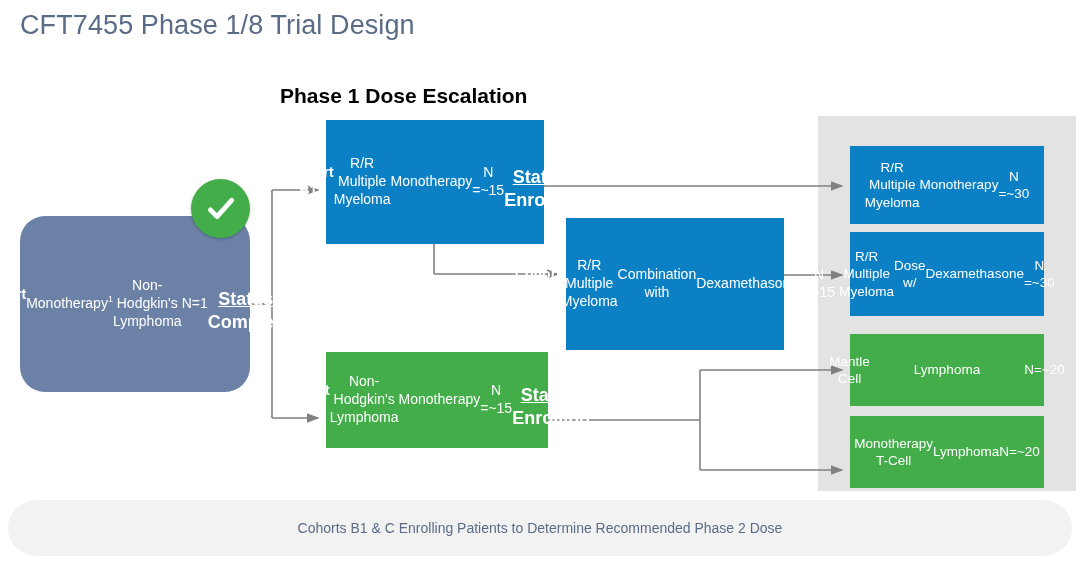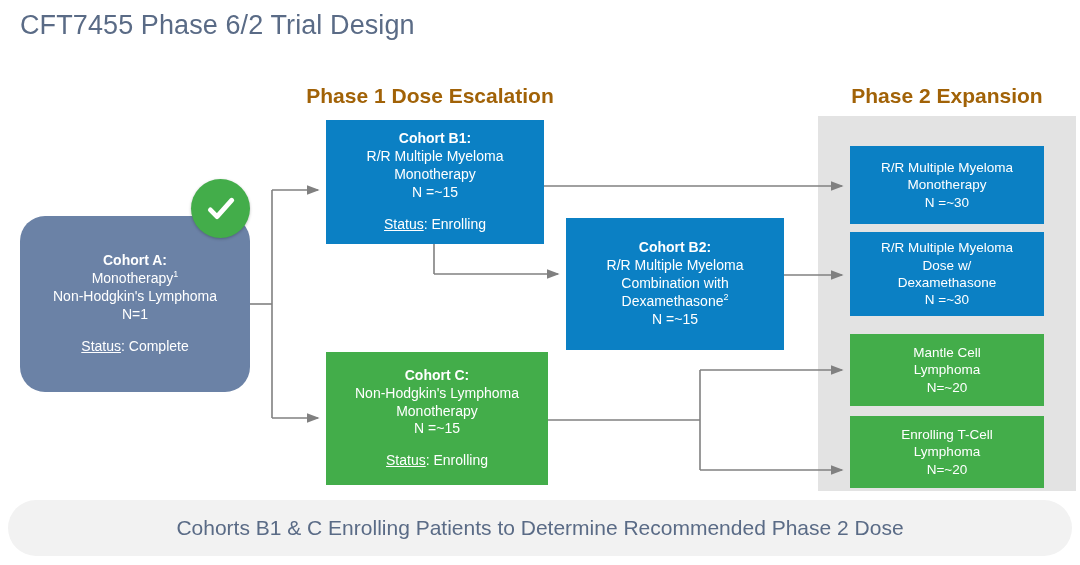--- a/index.html
+++ b/index.html
@@ -12,58 +12,58 @@
   #canvas { position: relative; width: 1080px; height: 565px; }
 
   
   .slide-title {
     position: absolute; left: 20px; top: 10px;
     font-size: 27px; font-weight: 400; color: #5a6b86;
     letter-spacing: 0.1px; white-space: nowrap;
   }
   .phase-header {
     position: absolute; font-size: 21px; font-weight: bold;
-    color: #a16207; white-space: nowrap; text-align: center;
+    color: #000000; white-space: nowrap; 
   }
   #phase1-header { left: 280px; top: 84px; width: 300px; }
   #phase2-header { left: 818px; top: 84px; width: 258px; }
 
   
   #phase2-panel {
     position: absolute; left: 818px; top: 116px;
     width: 258px; height: 375px; background: #e3e3e3;
   }
 
   
   .box {
     position: absolute;
-    display: flex; flex-direction: column;
+    display: flex; flex-direction: row;
     align-items: center; justify-content: center;
     text-align: center; color: #ffffff;
     line-height: 1.28;
-    padding: 6px 8px;
+    padding: 6px 17px;
   }
   .box .ttl { font-weight: bold; font-size: 14px; }
   .box .ln  { font-size: 14px; font-weight: 400; }
-  .box .status { font-size: 14px; font-weight: normal; margin-top: 14px; }
+  .box .status { font-size: 18px; font-weight: bold; margin-top: 14px; }
   .box .status u { text-decoration: underline; }
   .box sup { font-size: 9px; vertical-align: super; line-height: 0; }
 
   .box.slate { background: #6b82a6; }
   .box.blue  { background: #0b80c4; }
   .box.green { background: #43ad4a; }
 
   #cohort-a  { left: 20px;  top: 216px; width: 230px; height: 176px; border-radius: 25px; }
   #cohort-b1 { left: 326px; top: 120px; width: 218px; height: 124px; }
   #cohort-b2 { left: 566px; top: 218px; width: 218px; height: 132px; }
-  #cohort-c  { left: 326px; top: 352px; width: 222px; height: 133px; }
+  #cohort-c  { left: 326px; top: 352px; width: 222px; height: 96px; }
 
   #p2-mm-mono   { left: 850px; top: 146px; width: 194px; height: 78px; }
   #p2-mm-combo  { left: 850px; top: 232px; width: 194px; height: 84px; }
-  #p2-mcl       { left: 850px; top: 334px; width: 194px; height: 72px; }
+  #p2-mcl       { left: 850px; top: 334px; width: 194px; height: 72px; gap: 44px; }
   #p2-ptcl      { left: 850px; top: 416px; width: 194px; height: 72px; }
   .box.p2 .ln { font-size: 13.5px; }
 
   
   #check-badge {
     position: absolute; left: 191px; top: 179px;
     width: 59px; height: 59px; border-radius: 50%;
     background: #43ad4a; display: flex;
     align-items: center; justify-content: center;
     box-shadow: 0 1px 3px rgba(0,0,0,0.25);
@@ -74,33 +74,32 @@
   #connectors { position: absolute; left: 0; top: 0; width: 1080px; height: 565px; }
 
   
   #footer-banner {
     position: absolute; left: 8px; top: 500px;
     width: 1064px; height: 56px;
     background: #f2f2f2; border-radius: 28px;
     display: flex; align-items: center; justify-content: center;
   }
   #footer-banner .txt {
-    font-size: 21px; font-weight: 400; color: #5a6b86;
+    font-size: 14px; font-weight: 400; color: #5a6b86;
     white-space: nowrap;
   }
 </style>
 </head>
 <body>
 
 <div id="canvas">
 
-  <div class="slide-title">CFT7455 Phase 6/2 Trial Design</div>
+  <div class="slide-title">CFT7455 Phase 1/8 Trial Design</div>
 
   <div class="phase-header" id="phase1-header">Phase 1 Dose Escalation</div>
-  <div class="phase-header" id="phase2-header">Phase 2 Expansion</div>
 
   <div id="phase2-panel"></div>
 
   <svg id="connectors" viewBox="0 0 1080 565" xmlns="http://www.w3.org/2000/svg">
     <defs>
       <marker id="arrow" markerWidth="8" markerHeight="8" refX="7" refY="3" orient="auto" markerUnits="strokeWidth">
         <path d="M0,0 L8,3 L0,6 z" fill="#808080"></path>
       </marker>
     </defs>
     <g stroke="#808080" stroke-width="1.6" fill="none">
@@ -175,21 +174,21 @@
     <div class="ln">N =~30</div>
   </div>
 
   <div class="box green p2" id="p2-mcl">
     <div class="ln">Mantle Cell</div>
     <div class="ln">Lymphoma</div>
     <div class="ln">N=~20</div>
   </div>
 
   <div class="box green p2" id="p2-ptcl">
-    <div class="ln">Enrolling T-Cell</div>
+    <div class="ln">Monotherapy T-Cell</div>
     <div class="ln">Lymphoma</div>
     <div class="ln">N=~20</div>
   </div>
 
   <div id="footer-banner">
     <span class="txt">Cohorts B1 &amp; C Enrolling Patients to Determine Recommended Phase 2 Dose</span>
   </div>
 
 </div>
 

